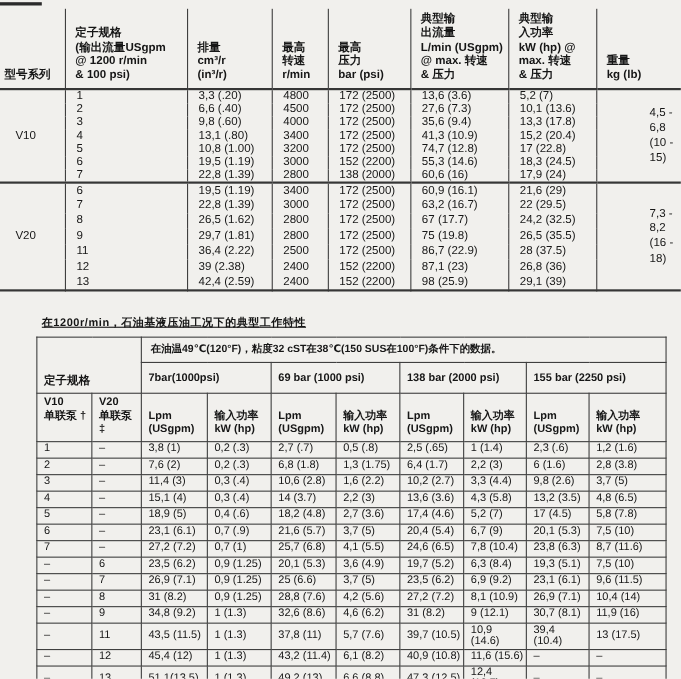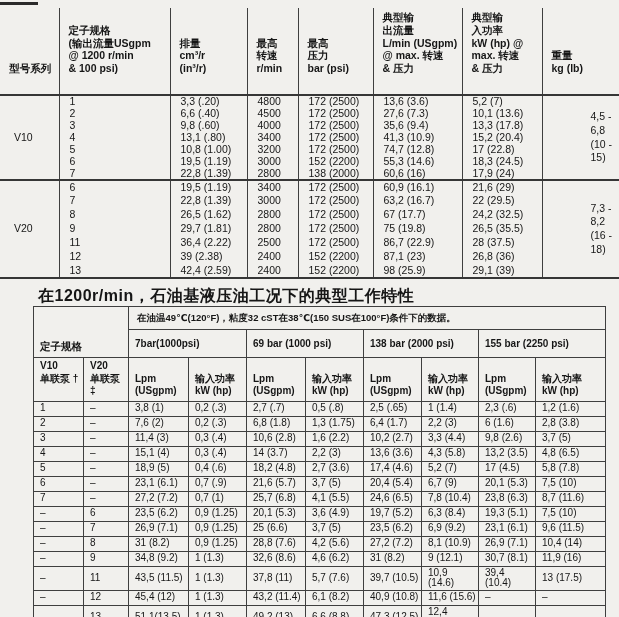--- a/index.html
+++ b/index.html
@@ -16,39 +16,39 @@
   table{border-collapse:collapse;table-layout:fixed;}
   td,th{overflow:hidden;}
 
   
   .t1{position:absolute;top:8px;left:0;width:619px;}
   .t1 th{
     border-left:1px solid #3f3f3f;
     border-bottom:2px solid #363636;
     vertical-align:bottom;text-align:left;
     font-size:10.5px;font-weight:bold;line-height:1.22;
-    padding:3px 2px 19px 9px;white-space:pre-line;
+    padding:3px 2px 5px 9px;white-space:pre-line;
   }
-  .t1 th:first-child{border-left:none;padding-left:4px;text-align:center;}
+  .t1 th:first-child{border-left:none;padding-left:4px;}
   .t1 td{
     border-left:1px solid #3f3f3f;
     font-size:10.5px;line-height:1.1;vertical-align:middle;
     text-align:left;padding:0 2px 0 10px;white-space:pre-line;
   }
   .t1 td.c-model{border-left:none;padding-left:14px;}
   .t1{border-bottom:2px solid #363636;}
   #t1g1 tr{height:12px;}
   #t1g2 tr{height:14px;}
   #t1g2 tr:first-child td{border-top:2px solid #363636;}
   .t1 td.c-weight{line-height:1.3;padding-left:48px;}
 
   
   .t2-title{
     position:absolute;top:286px;left:38px;
-    font-size:16px;font-weight:bold;letter-spacing:.5px;
+    font-size:10px;font-weight:bold;letter-spacing:.5px;text-decoration:underline;
   }
 
   
   .t2{position:absolute;top:306px;left:33px;width:572px;border:1px solid #3f3f3f;}
   .t2 th,.t2 td{
     border:1px solid #3f3f3f;
     font-size:10px;text-align:left;vertical-align:middle;
     padding:1px 2px 1px 6px;white-space:pre-line;
   }
   .t2 th{font-weight:bold;line-height:1.2;}

